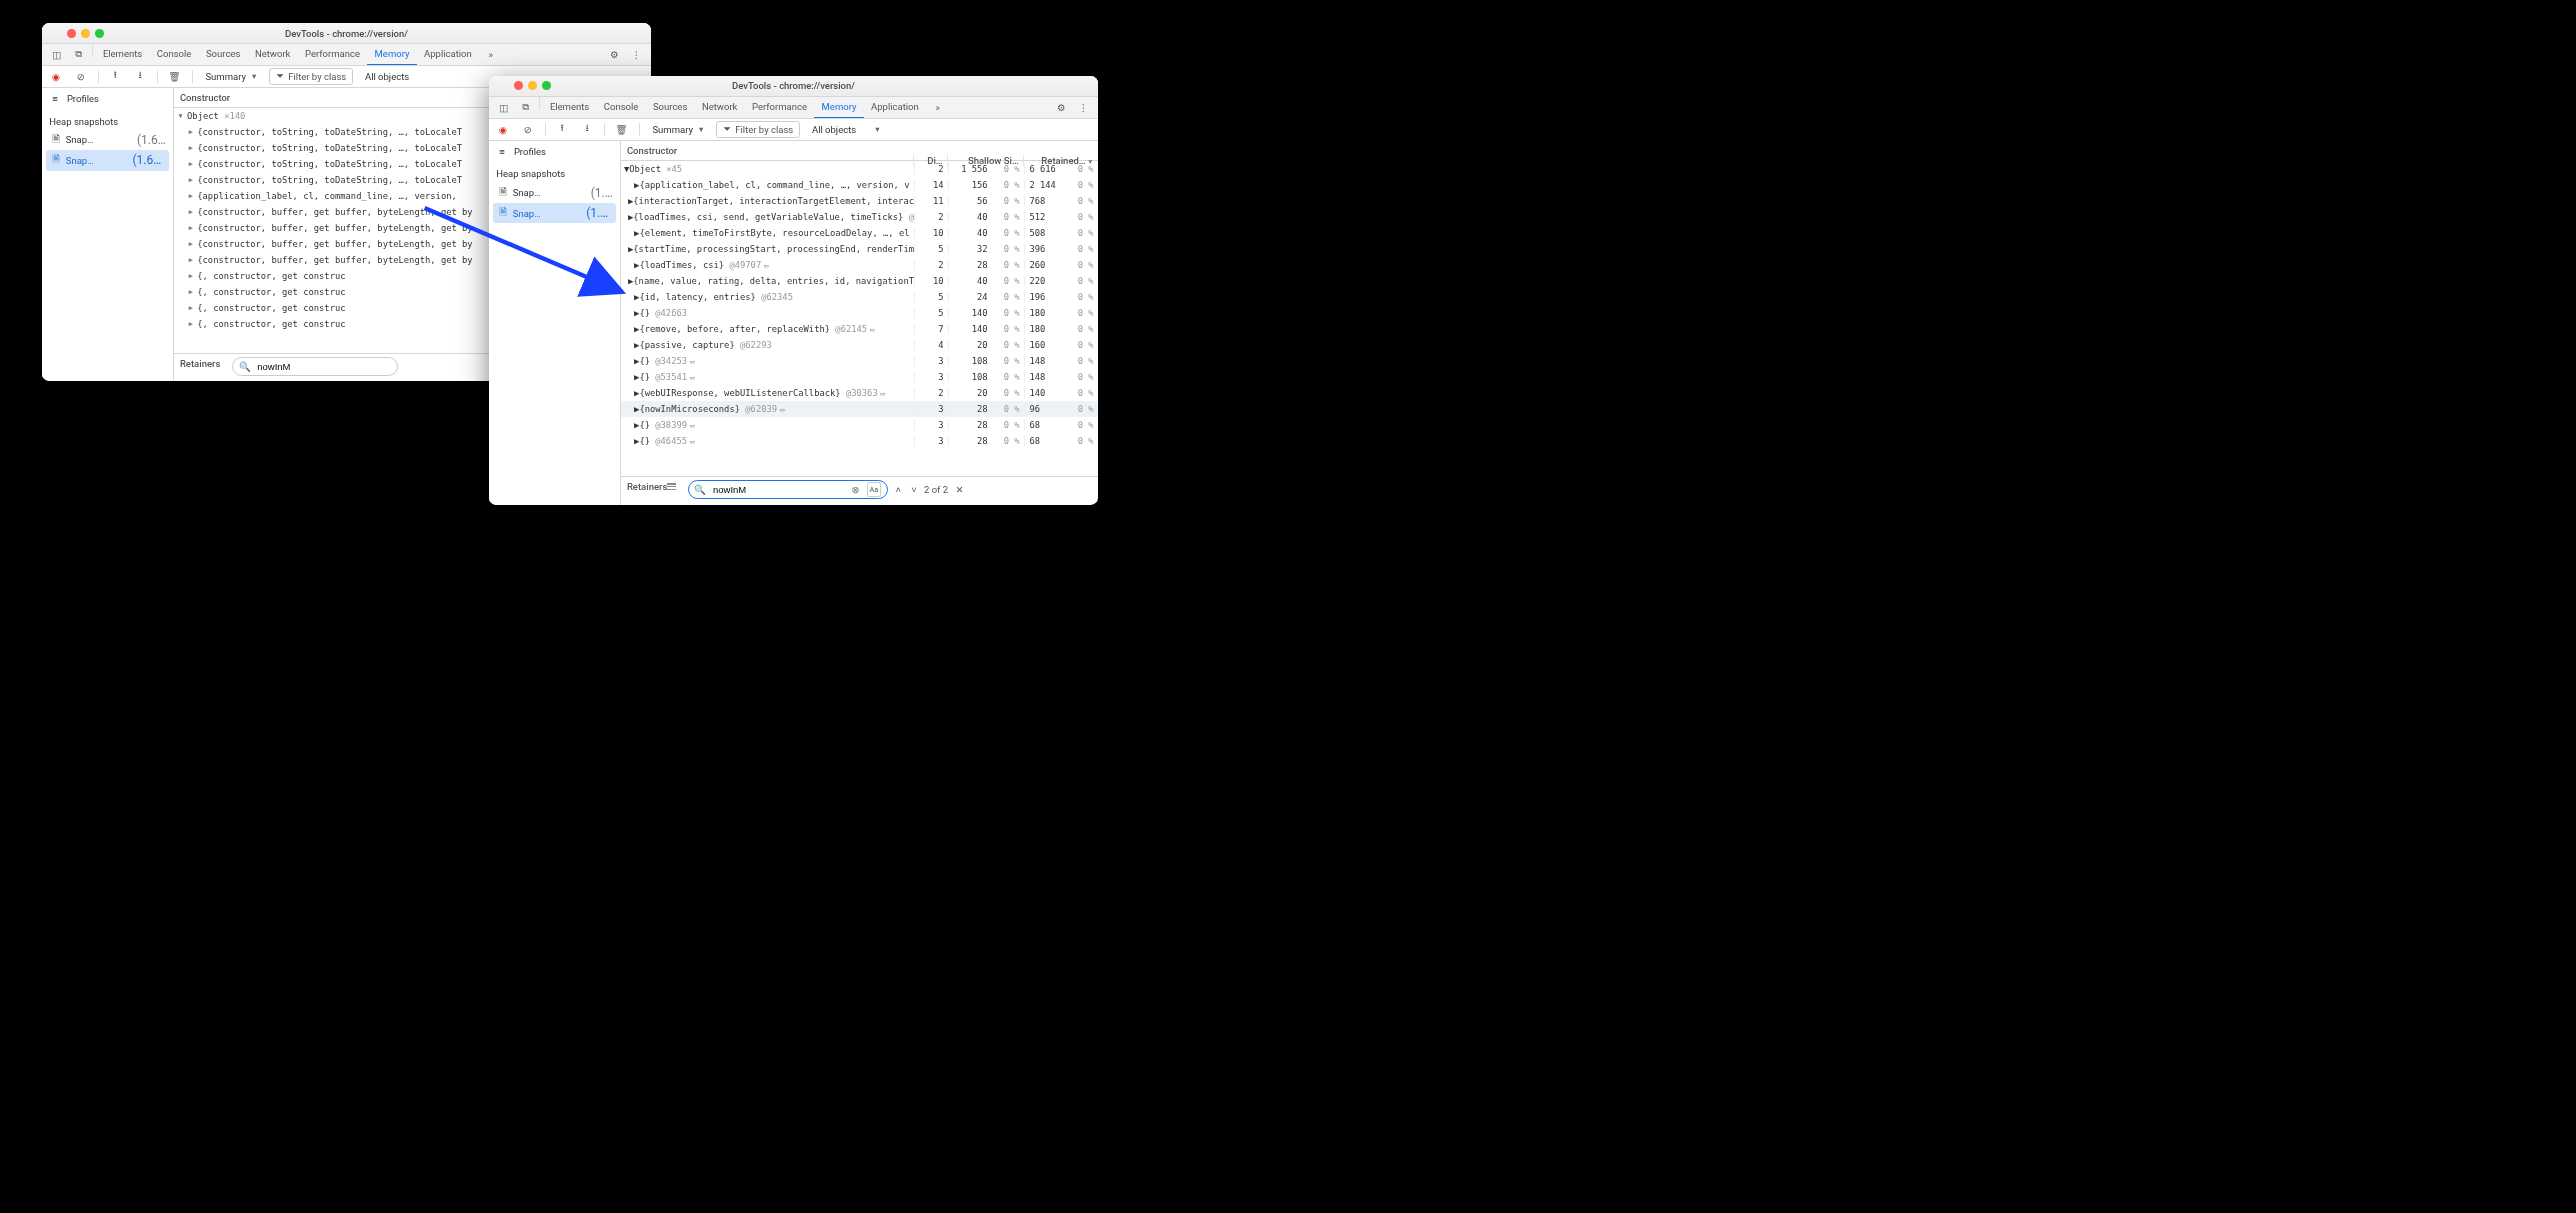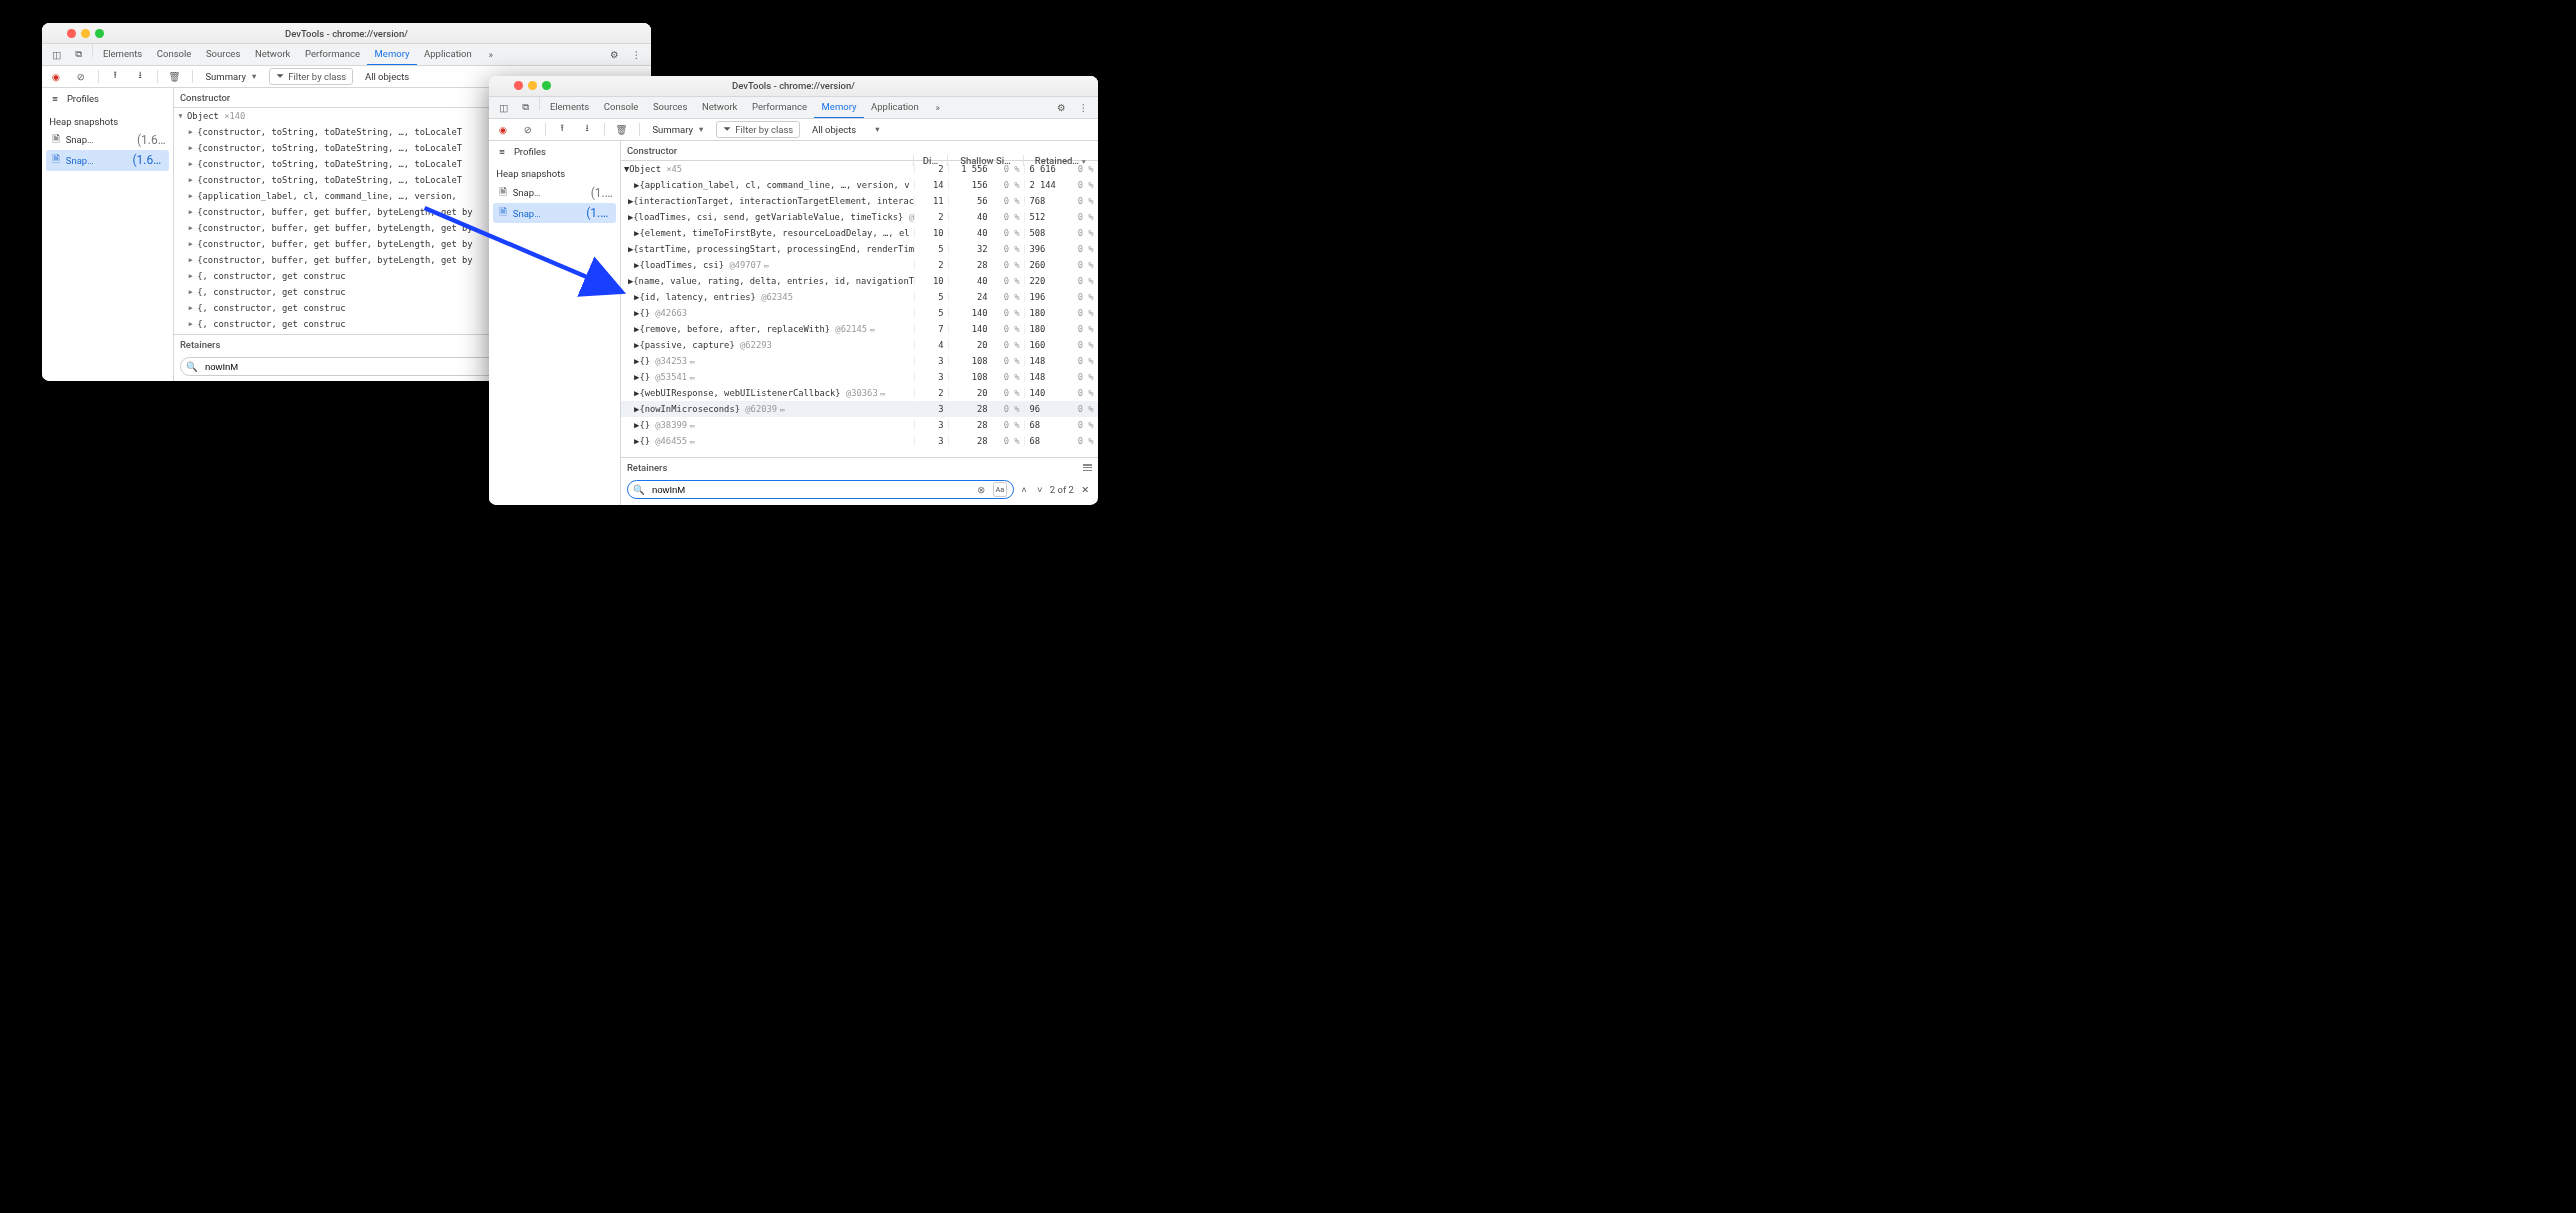--- a/index.html
+++ b/index.html
@@ -90,21 +90,21 @@
   }
   .rows { flex:1; overflow:auto; font-family: Menlo, Consolas, monospace; font-size:8.8px;}
   .row {
     display:flex; align-items:center; height:16px; padding:0 2.9px;
   }
   .row .tri { width:7.3px; color:#777; font-size:6.6px; margin-right:2.9px; display:inline-block; text-align:center;}
   .row .ind1{ padding-left:10.2px;}
   .row .txt { white-space:nowrap; overflow:hidden; text-overflow:clip;}
   .muted { color:#999;}
   .retainers {
-    border-top:0.7px solid #d6d6d6; display:flex; flex-direction:column;
+    border-top:0.7px solid #d6d6d6; display:flex; 
   }
   .ret-head{ height:19px; display:flex; align-items:center; padding:0 5.9px; font-weight:500; color:#555; justify-content:space-between;}
   .searchbar {
     display:flex; align-items:center; gap:4.4px; border:0.7px solid #ccc; border-radius:10.2px;
     height:19px; margin:2.9px 5.9px 5.9px; padding:0 5.9px; color:#555;
   }
   .searchbar.focus{ border:1.5px solid #1a73e8; }
   .searchbar input{ border:none; outline:none; flex:1; font-size:9.5px; background:transparent;}
   
   .grid {
@@ -114,21 +114,21 @@
     display:flex; align-items:center; height:16px; border-bottom:0;
   }
   .grow.sel { background:#eef2f6;}
   .grow .c0{ flex:1; display:flex; align-items:center; padding-left:2.9px; overflow:hidden; white-space:nowrap;}
   .grow .cN{ width:34px; text-align:right; padding:0 4.4px; border-left:0.7px solid #eee;}
   .grow .cNP{ width:32px; text-align:right; padding:0 4.4px; color:#999; border-left:0;}
   .grow .cS{ width:44px; text-align:right; padding:0 4.4px; border-left:0.7px solid #eee;}
   .grow .cR{ width:42px; padding:0 4.4px; border-left:0.7px solid #eee;}
   .colhead2 { display:flex; height:20.5px; border-bottom:0.7px solid #d6d6d6; align-items:center; font-weight:500; color:#555;}
   .colhead2 .c0{ flex:1; padding:0 5.9px;}
-  .colhead2 .ch{ text-align:center; padding:0 4.4px; border-left:0.7px solid #e3e3e3; overflow:hidden; white-space:nowrap;margin-top:21px;}
+  .colhead2 .ch{ text-align:right; padding:0 4.4px; border-left:0.7px solid #e3e3e3; overflow:hidden; white-space:nowrap;margin-top:21px;}
   .arrow-svg{ position:absolute; pointer-events:none;}
   .dropicon{ font-size:6.6px; color:#777; margin-left:1.5px;}
   .link-ic{ font-size:7.3px; color:#888; margin-left:2.9px;}
   .smallbtn{ width:14.6px; height:14.6px; display:flex; align-items:center; justify-content:center; border:0.7px solid #ccc; border-radius:2.2px; font-size:7.3px; color:#555; margin-left:2.9px;}
   .threebar{width:8.8px;height:7.3px;display:flex;flex-direction:column;justify-content:space-between;}
   .threebar span{height:1.5px;background:#888;display:block;}
 </style>
 </head>
 <body>
 

